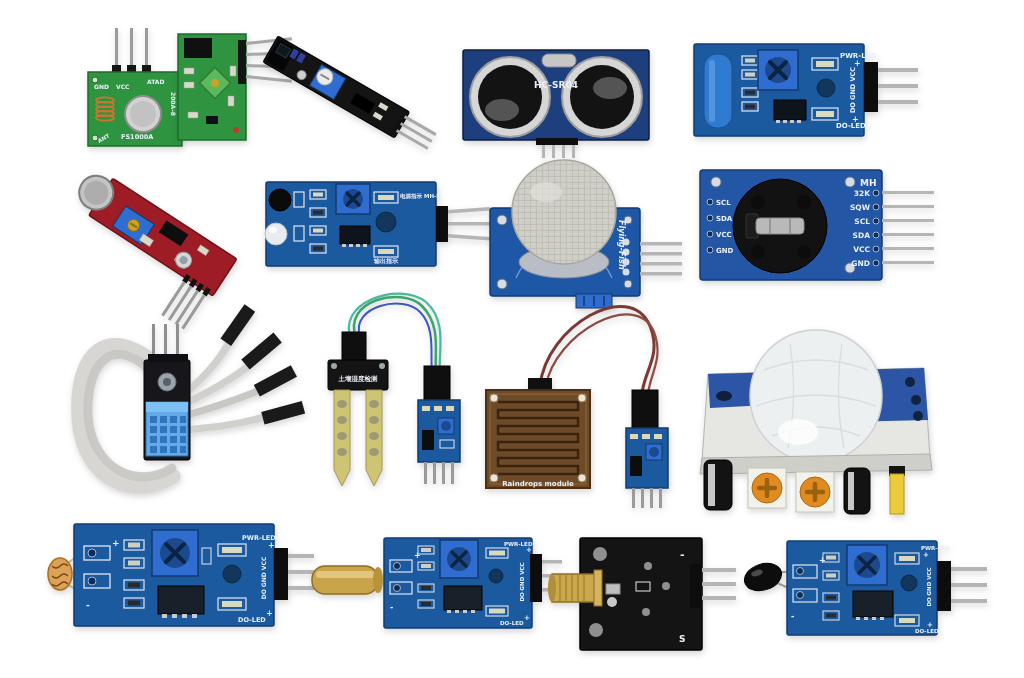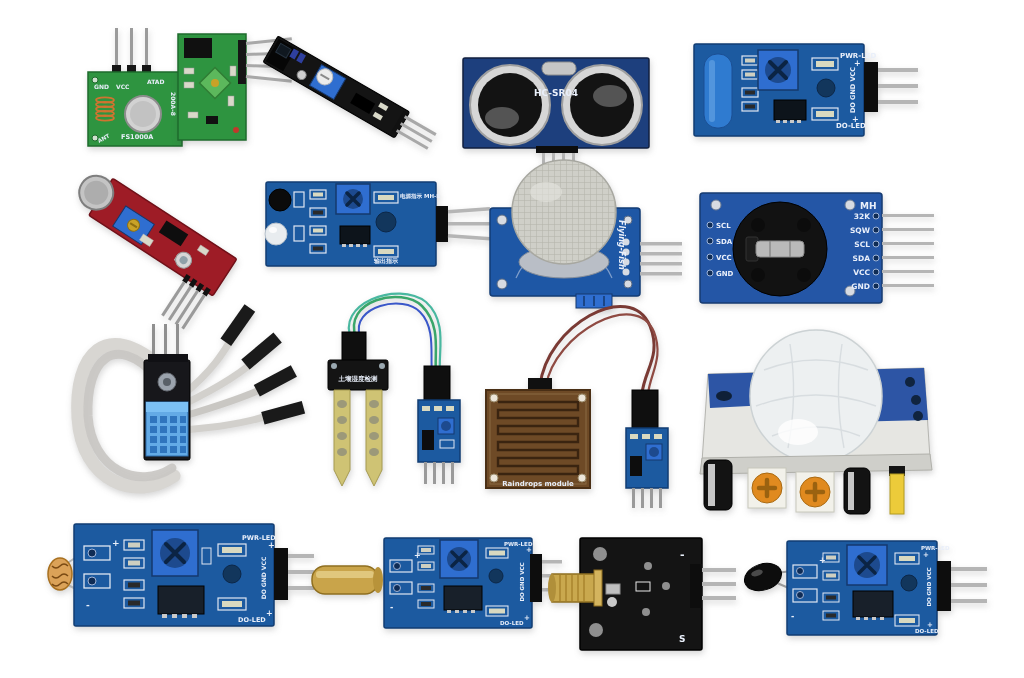--- a/index.html
+++ b/index.html
@@ -80,21 +80,21 @@
         <rect x="122" y="6" width="9" height="5" fill="#d9d9c9"></rect>
           <rect x="122" y="17" width="9" height="5" fill="#d9d9c9"></rect>
         <rect x="146" y="2" width="6" height="26" fill="#111"></rect>
         <rect x="150" y="5" width="36" height="3" fill="#a8a8a8"></rect>
           <rect x="150" y="13" width="36" height="3" fill="#a8a8a8"></rect>
           <rect x="150" y="21" width="36" height="3" fill="#a8a8a8"></rect>
       </g>
     </svg>
   </div>
 
-  <div class="module" style="left:458px;top:48px">
+  <div class="module" style="left:458px;top:40px">
     <svg width="200" height="118" viewBox="0 0 200 118">
       <rect x="5" y="10" width="186" height="90" rx="2" fill="#1d3f7d" stroke="#101f3f" stroke-width="1.5"></rect>
       <rect x="84" y="14" width="34" height="13" rx="6" fill="#c6c6c6" stroke="#8d8d8d"></rect>
       <g>
         <circle cx="52" cy="57" r="40" fill="#d6d6d6" stroke="#9f9f9f" stroke-width="2"></circle>
         <circle cx="52" cy="57" r="32" fill="#131313"></circle>
         <ellipse cx="44" cy="70" rx="17" ry="11" fill="#cfcfcf" opacity=".35"></ellipse>
       </g>
       <g>
         <circle cx="144" cy="57" r="40" fill="#d6d6d6" stroke="#9f9f9f" stroke-width="2"></circle>
@@ -247,21 +247,21 @@
       <line x1="108" y1="150" x2="108" y2="160" stroke="#14386e" stroke-width="1.5"></line>
         <line x1="118" y1="150" x2="118" y2="160" stroke="#14386e" stroke-width="1.5"></line>
         <line x1="128" y1="150" x2="128" y2="160" stroke="#14386e" stroke-width="1.5"></line>
       <rect x="164" y="96" width="42" height="3.5" fill="#b5b5b5"></rect>
         <rect x="164" y="106" width="42" height="3.5" fill="#b5b5b5"></rect>
       <rect x="164" y="116" width="42" height="3.5" fill="#b5b5b5"></rect>
         <rect x="164" y="126" width="42" height="3.5" fill="#b5b5b5"></rect>
     </svg>
   </div>
 
-  <div class="module" style="left:698px;top:187px">
+  <div class="module" style="left:698px;top:164px">
     <svg width="240" height="124" viewBox="0 0 240 124">
       <rect x="2" y="6" width="182" height="110" rx="3" fill="#2456a6" stroke="#163b72" stroke-width="1.5"></rect>
       <circle cx="18" cy="18" r="5" fill="#d7dbe2" stroke="#6b7b94"></circle>
         <circle cx="152" cy="18" r="5" fill="#d7dbe2" stroke="#6b7b94"></circle>
         <circle cx="152" cy="104" r="5" fill="#d7dbe2" stroke="#6b7b94"></circle>
       <text x="162" y="22" font-size="9">MH</text>
       <g>
         <circle cx="82" cy="62" r="47" fill="#121212" stroke="#000"></circle>
         <circle cx="60" cy="38" r="7" fill="#0a0a0a" opacity=".7"></circle>
           <circle cx="106" cy="38" r="7" fill="#0a0a0a" opacity=".7"></circle>

